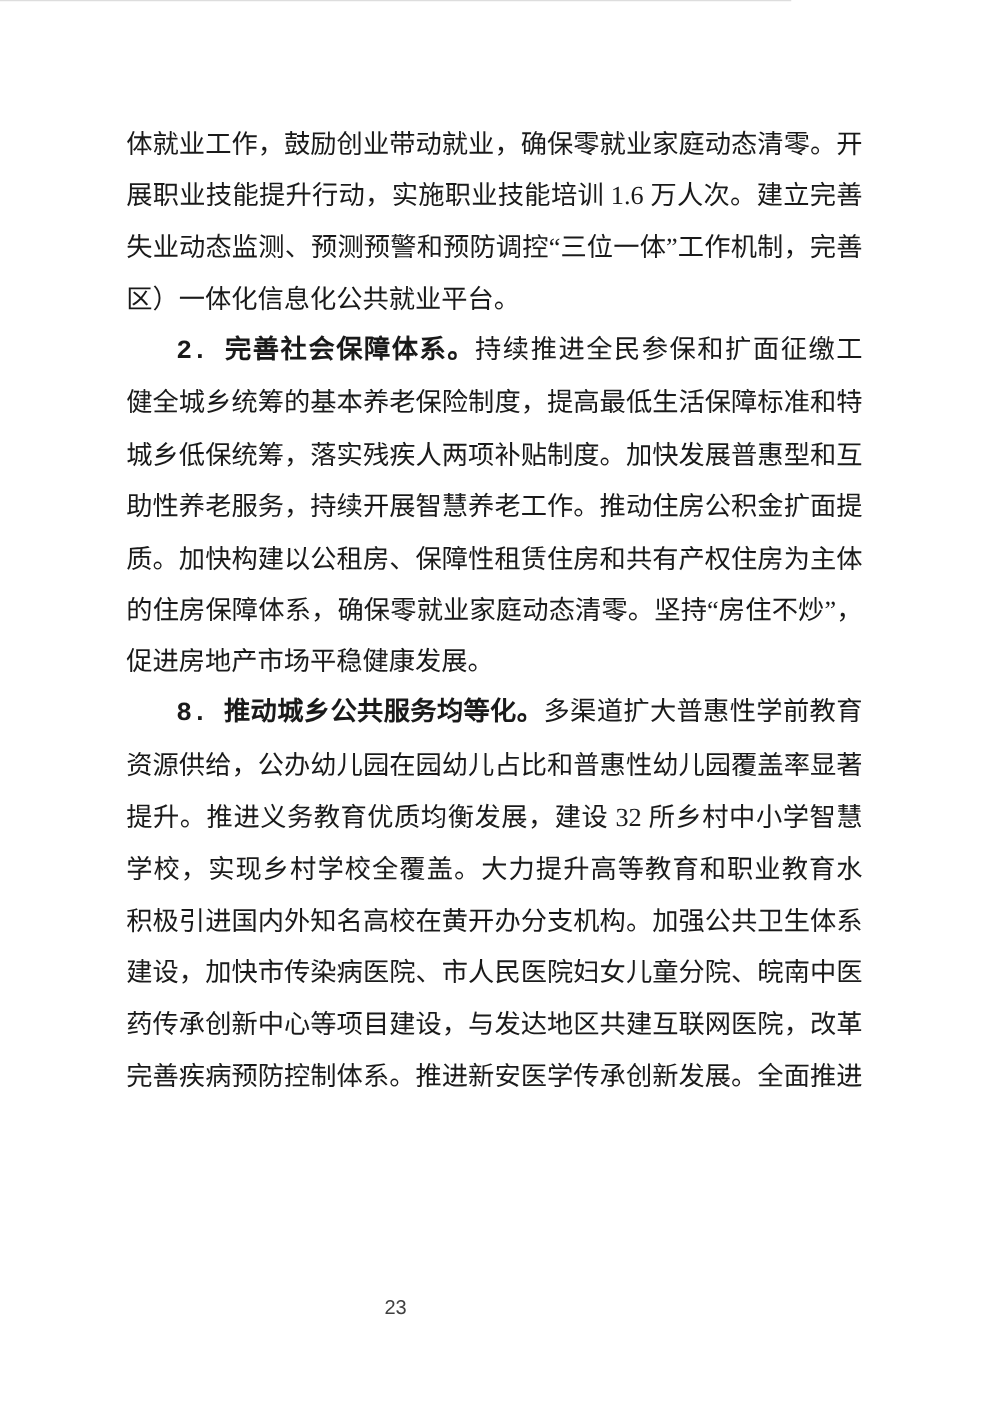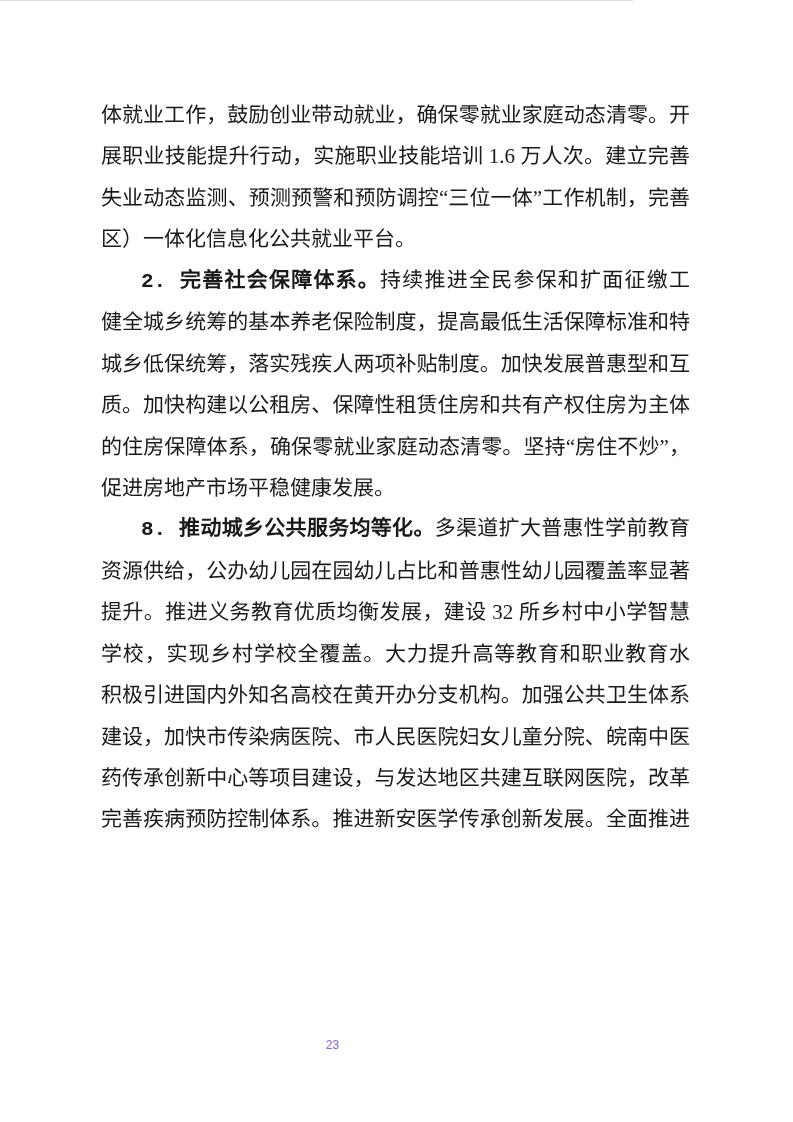--- a/index.html
+++ b/index.html
@@ -49,43 +49,43 @@
   .run-bold {
     font-weight: bold;
   }
   .page-number {
     position: absolute;
     left: 0;
     top: 1038px;
     width: 100%;
     text-align: center;
     font-family: "Liberation Sans", "DejaVu Sans", sans-serif;
-    font-size: 12px;
-    color: #8b5cf6;
-    margin-left: 16px;
+    font-size: 16px;
+    color: #404040;
   }
 </style>
 </head>
 <body>
 
 <div class="page">
   <div class="page-top-edge"></div>
 
   <div class="text-block">
 
   <div>
         <div class="line"><span>体就业工作，鼓励创业带动就业，确保零就业家庭动态清零。开</span></div>
         <div class="line"><span>展职业技能提升行动，实施职业技能培训 1.6 万人次。建立完善</span></div>
         <div class="line"><span>失业动态监测、预测预警和预防调控“三位一体”工作机制，完善</span></div>
         <div class="line short"><span>区）一体化信息化公共就业平台。</span></div>
       </div>
       <div>
         <div class="line indent"><span class="run-bold">2. 完善社会保障体系。</span><span>持续推进全民参保和扩面征缴工作，</span></div>
         <div class="line"><span>健全城乡统筹的基本养老保险制度，提高最低生活保障标准和特</span></div>
         <div class="line"><span>城乡低保统筹，落实残疾人两项补贴制度。加快发展普惠型和互</span></div>
+        <div class="line"><span>助性养老服务，持续开展智慧养老工作。推动住房公积金扩面提</span></div>
         <div class="line"><span>质。加快构建以公租房、保障性租赁住房和共有产权住房为主体</span></div>
         <div class="line"><span>的住房保障体系，确保零就业家庭动态清零。坚持“房住不炒”，</span></div>
         <div class="line short"><span>促进房地产市场平稳健康发展。</span></div>
       </div>
       <div>
         <div class="line indent"><span class="run-bold">8. 推动城乡公共服务均等化。</span><span>多渠道扩大普惠性学前教育</span></div>
         <div class="line"><span>资源供给，公办幼儿园在园幼儿占比和普惠性幼儿园覆盖率显著</span></div>
         <div class="line"><span>提升。推进义务教育优质均衡发展，建设 32 所乡村中小学智慧</span></div>
         <div class="line"><span>学校，实现乡村学校全覆盖。大力提升高等教育和职业教育水平，</span></div>
         <div class="line"><span>积极引进国内外知名高校在黄开办分支机构。加强公共卫生体系</span></div>

